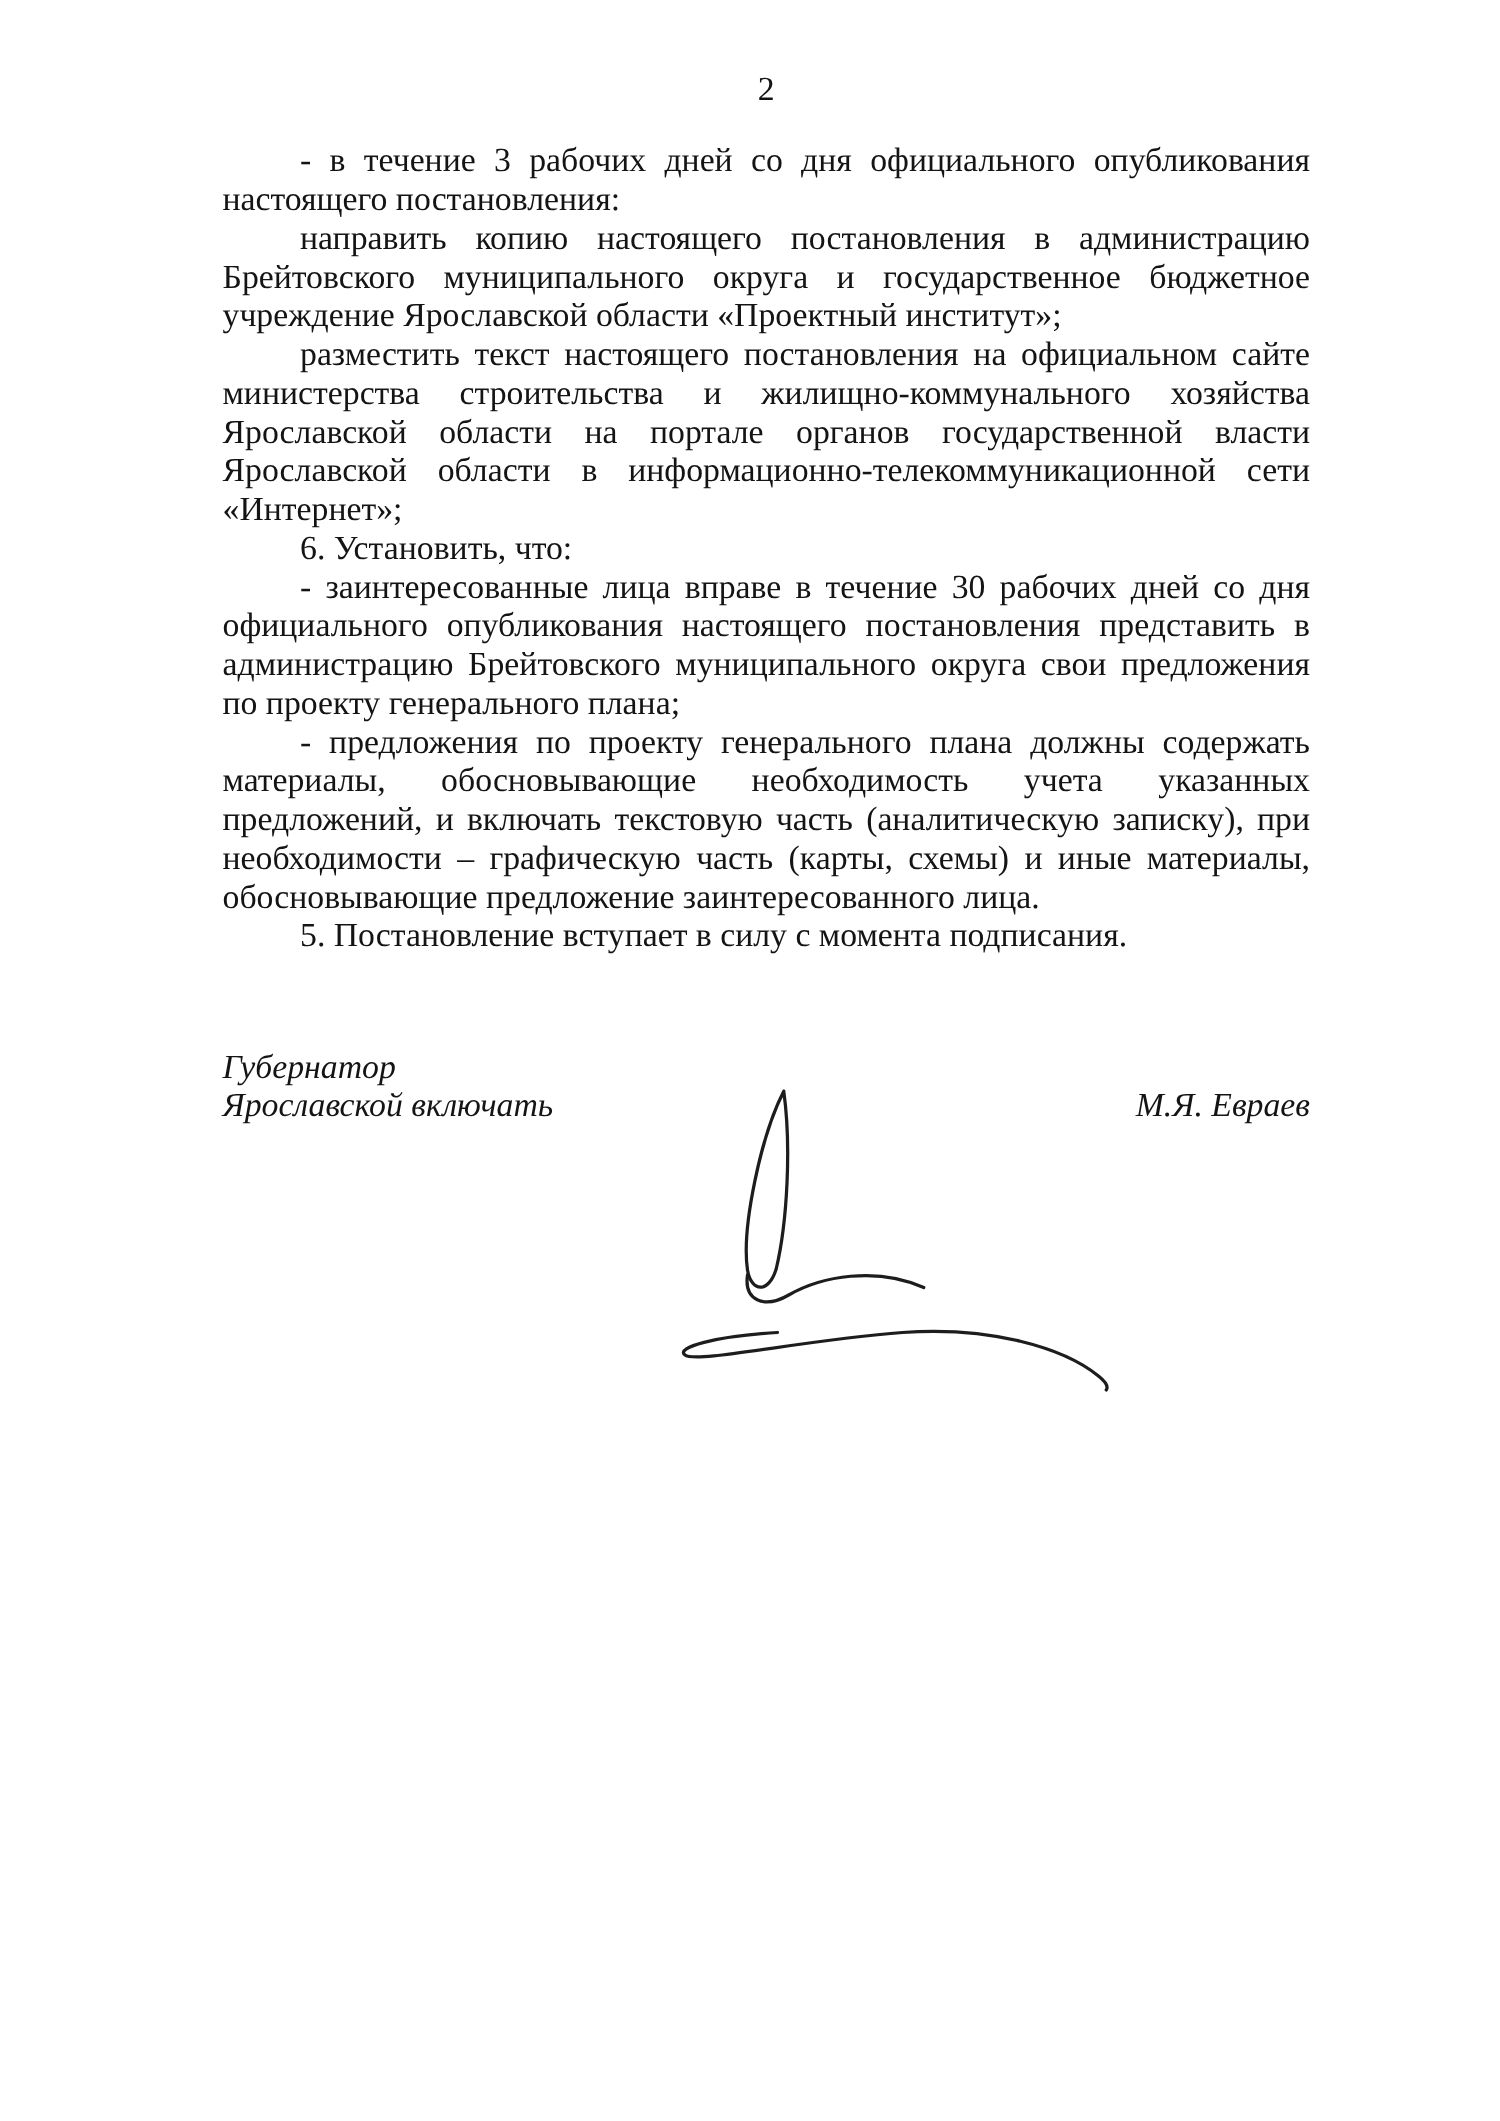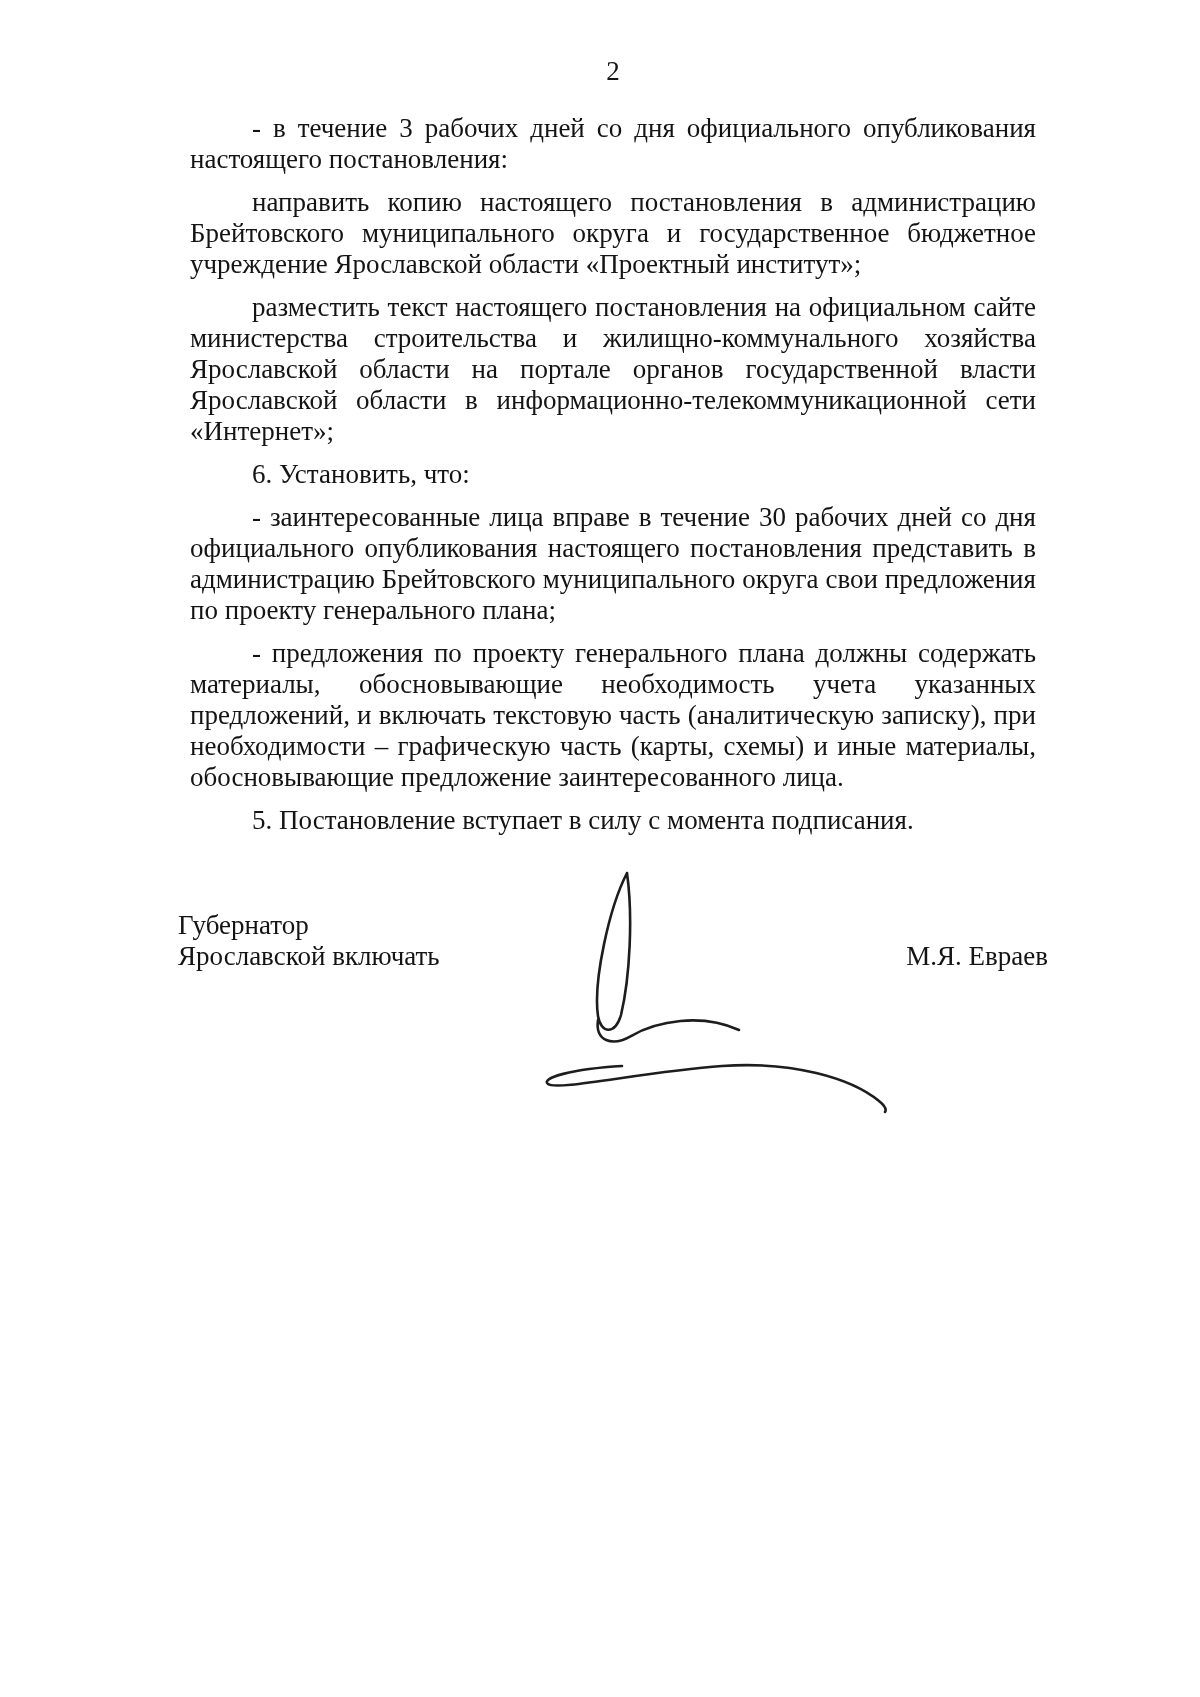--- a/index.html
+++ b/index.html
@@ -18,29 +18,30 @@
     font-family: "Liberation Serif", "DejaVu Serif", serif;
     font-size: 27px;
     line-height: 31px;
     color: #141414;
   }
   .page-number {
     text-align: center;
     margin-bottom: 26px;
   }
   .doc-body p {
-    margin: 12px;
+    margin: 0;
     text-align: justify;
     text-indent: 62px;
   }
   .sig-row {
     margin-top: 74px;
     display: flex;
     justify-content: space-between;
     align-items: flex-end;
+    font-style: italic;
   }
   .sig-left div {
     white-space: nowrap;
   }
   .sig-right {
     white-space: nowrap;
     margin-top: 20px;
   }
   .signature-overlay {
     position: absolute;

